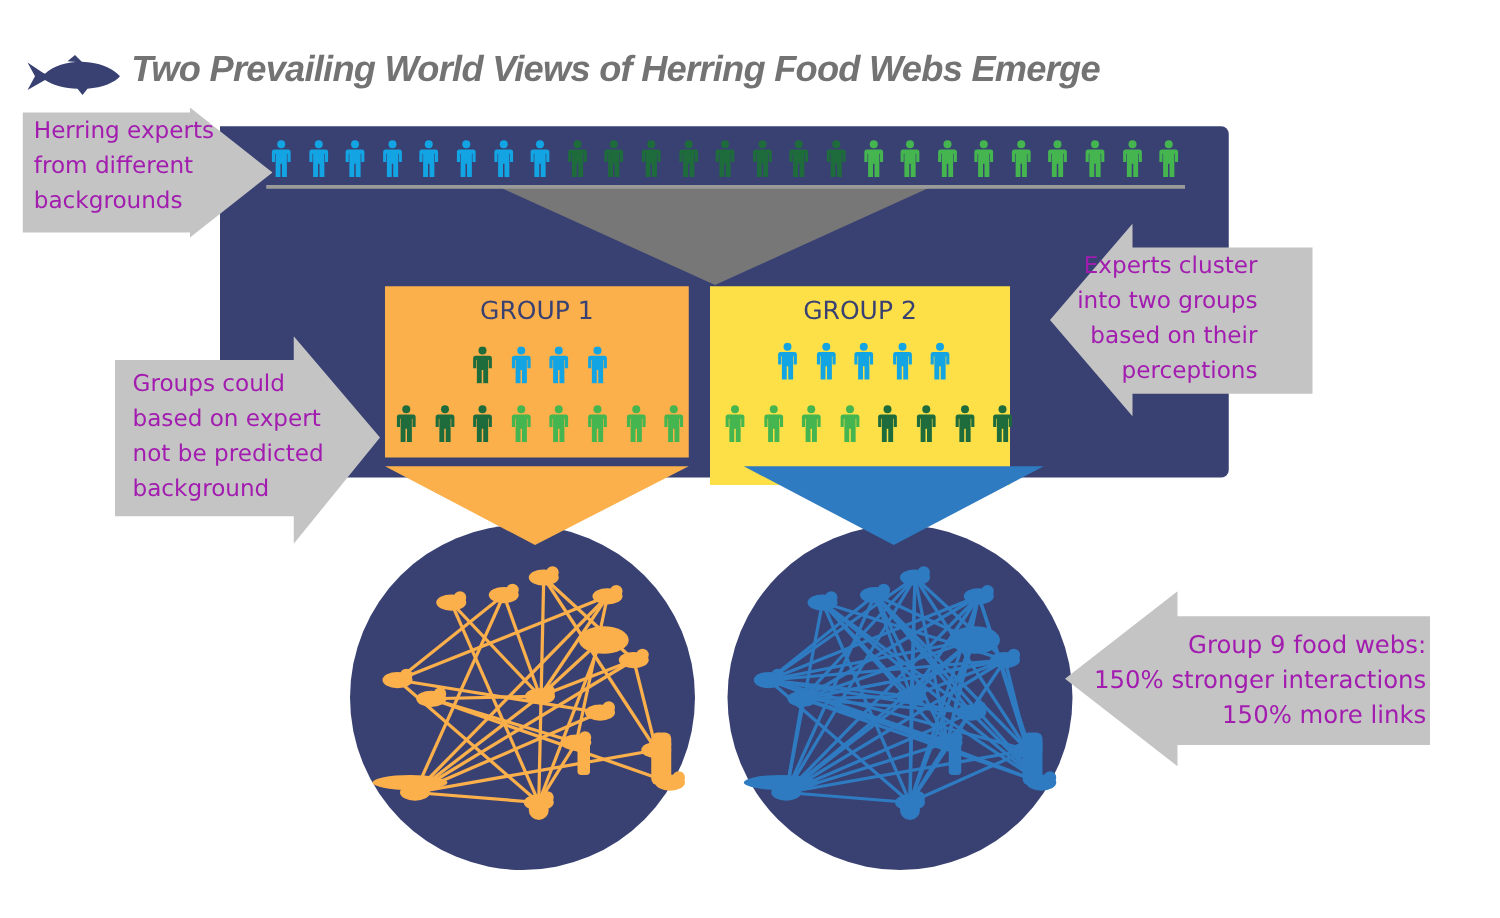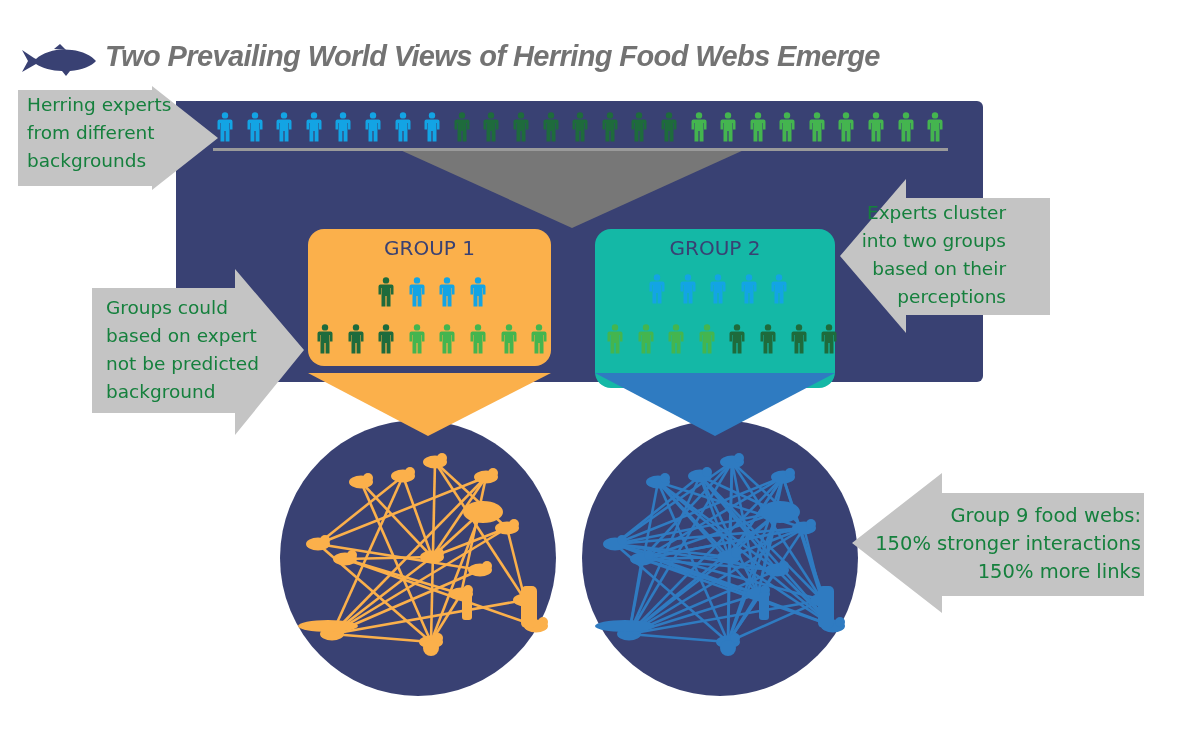--- a/index.html
+++ b/index.html
@@ -1,23 +1,23 @@
 <!DOCTYPE html>
 <html><head>
 <meta charset="utf-8">
 <style>
   html,body{margin:0;padding:0;background:#ffffff;}
   body{width:1200px;height:734px;position:relative;overflow:hidden;font-family:"Liberation Sans","DejaVu Sans",sans-serif;}
   .abs{position:absolute;}
   #title{left:105px;top:40px;font-size:29px;font-weight:bold;font-style:italic;color:#737373;letter-spacing:-0.6px;white-space:nowrap;}
   #fish{left:20px;top:44px;}
   #panel{left:176px;top:101px;width:807px;height:281px;background:#394173;border-radius:0 6px 6px 0;}
-  .callout{font-family:"DejaVu Sans","Liberation Sans",sans-serif;color:#15803d;font-size:18.5px;line-height:28px;}
+  .callout{font-family:"DejaVu Sans","Liberation Sans",sans-serif;color:#a21caf;font-size:18.5px;line-height:28px;}
   .callout .line{display:block;white-space:nowrap;}
-  .group-box{border-radius:16px;}
+  .group-box{border-radius:0;}
   .group-title{position:absolute;left:0;right:0;top:7px;text-align:center;font-family:"DejaVu Sans","Liberation Sans",sans-serif;font-size:20px;color:#394173;}
   .row{position:absolute;display:flex;}
   .person{display:block;}
 </style>
 </head>
 <body>
 
 <svg id="fish" class="abs" width="78" height="36" viewBox="0 0 78 36">
   <path d="M2 6 L14 14 L16 15 C24 7 40 4 52 6 C62 7 72 12 76 17 C72 22 62 26 50 27 L46 32 L42 27 C32 27 22 24 16 20 L2 28 L8 17 Z" fill="#394173"></path>
   <path d="M34 5 L40 0 L46 6 Z" fill="#394173"></path>
@@ -182,21 +182,21 @@
       <svg width="16" height="30" viewBox="0 0 16 30" class="person">
         <circle cx="8" cy="3.4" r="3.2" fill="#44b54f"></circle>
         <path d="M2.5 7.5 H13.5 Q15.5 7.5 15.5 9.5 V17.5 H13 V11 H12.5 V29.5 H8.6 V19 H7.4 V29.5 H3.5 V11 H3 V17.5 H0.5 V9.5 Q0.5 7.5 2.5 7.5 Z" fill="#44b54f"></path>
       </svg>
       <svg width="16" height="30" viewBox="0 0 16 30" class="person">
         <circle cx="8" cy="3.4" r="3.2" fill="#44b54f"></circle>
         <path d="M2.5 7.5 H13.5 Q15.5 7.5 15.5 9.5 V17.5 H13 V11 H12.5 V29.5 H8.6 V19 H7.4 V29.5 H3.5 V11 H3 V17.5 H0.5 V9.5 Q0.5 7.5 2.5 7.5 Z" fill="#44b54f"></path>
       </svg>
     </div>
 </div>
-<div class="abs group-box" style="left:595px;top:229px;width:240px;height:159px;background:#14b8a6;">
+<div class="abs group-box" style="left:568px;top:229px;width:240px;height:159px;background:#fde047;">
   <div class="group-title">GROUP 2</div>
   <div class="row" id="g2r1" style="left:54px;top:45px;gap:14.6px;">
       <svg width="16" height="30" viewBox="0 0 16 30" class="person">
         <circle cx="8" cy="3.4" r="3.2" fill="#13a4e4"></circle>
         <path d="M2.5 7.5 H13.5 Q15.5 7.5 15.5 9.5 V17.5 H13 V11 H12.5 V29.5 H8.6 V19 H7.4 V29.5 H3.5 V11 H3 V17.5 H0.5 V9.5 Q0.5 7.5 2.5 7.5 Z" fill="#13a4e4"></path>
       </svg>
       <svg width="16" height="30" viewBox="0 0 16 30" class="person">
         <circle cx="8" cy="3.4" r="3.2" fill="#13a4e4"></circle>
         <path d="M2.5 7.5 H13.5 Q15.5 7.5 15.5 9.5 V17.5 H13 V11 H12.5 V29.5 H8.6 V19 H7.4 V29.5 H3.5 V11 H3 V17.5 H0.5 V9.5 Q0.5 7.5 2.5 7.5 Z" fill="#13a4e4"></path>
       </svg>

